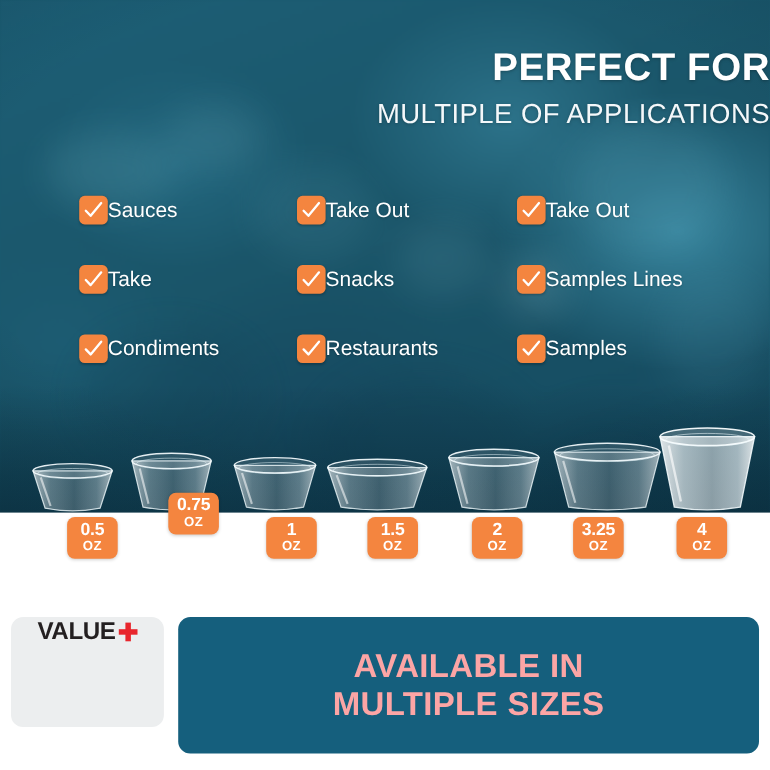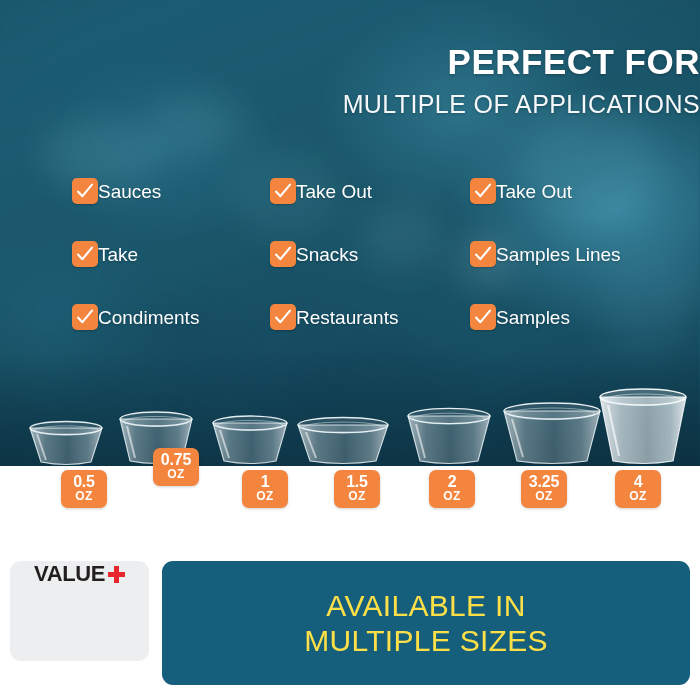--- a/index.html
+++ b/index.html
@@ -236,23 +236,23 @@
     width: 528px;
     height: 124px;
     background: #155f7d;
     border-radius: 11px;
     display: flex;
     align-items: center;
     justify-content: center;
     text-align: center;
   }
   #cta-text {
-    color: #fde047;
+    color: #fca5a5;
     font-size: 30px;
-    font-weight: normal;
+    font-weight: bold;
     line-height: 1.17;
     letter-spacing: 0.3px;
   }
   #cta-text .line2 { display: block; }
 </style>
 </head>
 <body>
 
 <div id="hero">
   <div class="bg-base"></div>

